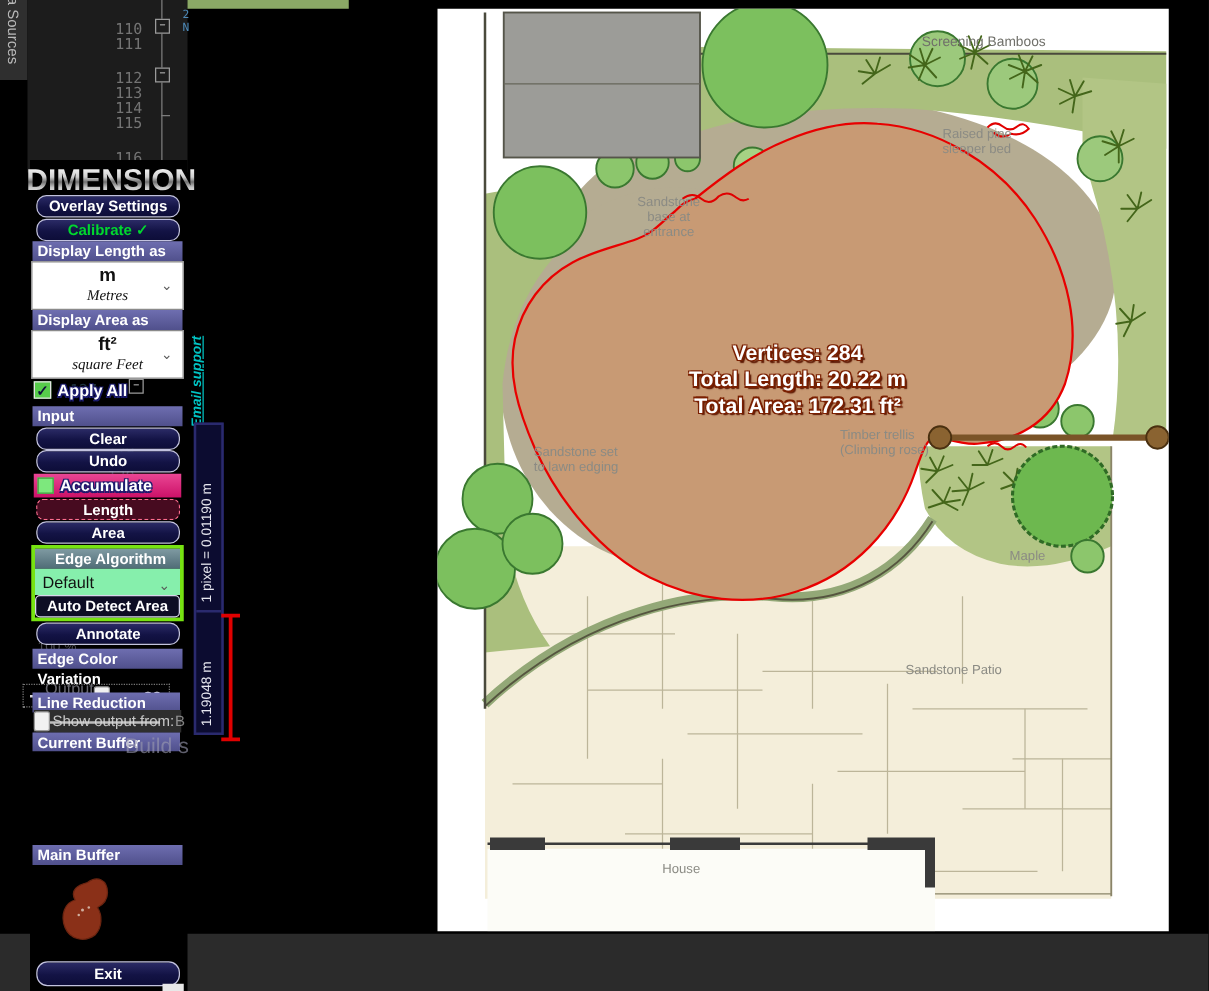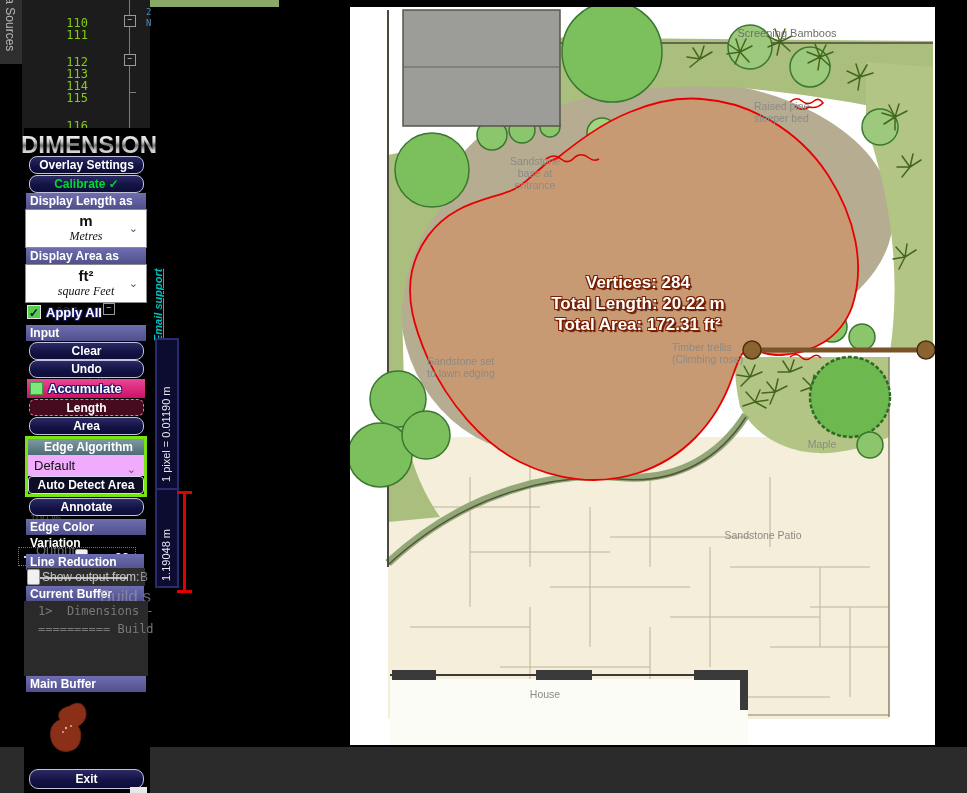--- a/index.html
+++ b/index.html
@@ -4,21 +4,21 @@
 <style>
   html,body{margin:0;padding:0;background:#000;}
   #app{position:relative;width:967px;height:793px;background:#000;overflow:hidden;
        font-family:"Liberation Sans",sans-serif;}
   .abs{position:absolute;}
 
   
   .vs-left-strip{left:0;top:0;width:22px;height:64px;background:#2f2f2f;}
   .vs-vtab{left:3px;top:-6px;color:#b9b9b9;font-size:12px;writing-mode:vertical-rl;white-space:nowrap;}
   .editor{left:22px;top:0;width:128px;height:138px;background:#1c1c1c;}
-  .lnum{position:absolute;left:36px;width:30px;text-align:right;color:#84cc16;
+  .lnum{position:absolute;left:66px;width:30px;text-align:center;color:#737373;
         font:12px "DejaVu Sans Mono",monospace;}
   .foldline{left:107px;top:0;width:1px;height:140px;background:#7c7c7c;}
   .foldbox{width:10px;height:10px;background:#1c1c1c;border:1px solid #9a9a9a;color:#cfcfcf;
            font:8px/8px "DejaVu Sans Mono",monospace;text-align:center;}
   .foldtick{left:107px;width:7px;height:1px;background:#7c7c7c;}
   .greenbar{left:150px;top:0;width:129px;height:7px;background:#8ba966;}
   .codefrag{color:#4e8ab8;font:9px "DejaVu Sans Mono",monospace;}
   .bottom-strip{left:0;top:747px;width:967px;height:46px;background:#2b2b2b;}
   .ghostnum{color:#44708e;font:12px "DejaVu Sans Mono",monospace;opacity:.45;}
   .ghost{color:#a9a9b4;opacity:.62;font:12px "Liberation Sans",sans-serif;}
@@ -47,21 +47,21 @@
       text-align:center;color:#111;cursor:pointer;}
   .dd .u{font:bold 15px/17px "Liberation Sans",sans-serif;margin-top:2px;}
   .dd .un{font:italic 12px/14px "Liberation Serif",serif;}
   .chev{position:absolute;right:8px;top:12px;color:#555;font-size:11px;}
   .chk{width:14px;height:14px;background:#57cd4b;border:1px solid #e4e4e4;color:#10103c;
        font:bold 12px/14px "Liberation Sans",sans-serif;text-align:center;box-sizing:border-box;}
   .navy-outline{text-shadow:1px 1px 0 #1b1b6e,-1px -1px 0 #1b1b6e,1px -1px 0 #1b1b6e,-1px 1px 0 #1b1b6e;}
   .edgebox{left:25px;top:436px;width:122px;height:61px;border:3px solid #77e311;box-sizing:border-box;}
   .edgehdr{height:16px;background:linear-gradient(180deg,#7f9aa2,#4f6c76);color:#fff;
            font:bold 12px/16px "Liberation Sans",sans-serif;padding-left:16px;}
-  .edgedd{height:21px;background:#f0abfc;color:#111;font:13px/21px "Liberation Sans",sans-serif;
+  .edgedd{height:21px;background:#86efac;color:#111;font:13px/21px "Liberation Sans",sans-serif;
           padding-left:6px;position:relative;cursor:pointer;}
   .autobtn{height:18px;background:#0d0d24;border:1px solid #d6d6ea;border-radius:4px;color:#fff;
            font:bold 12px/16px "Liberation Sans",sans-serif;text-align:center;box-sizing:border-box;cursor:pointer;}
   .slider-row{left:18px;width:118px;height:19px;border:1px dotted #777;box-sizing:border-box;margin-top:11px;}
   .track{position:absolute;background:#d6d6d6;height:2px;}
   .handle{position:absolute;width:13px;height:16px;background:#f1f1f1;border:1px solid #9a9a9a;
           border-radius:2px;box-sizing:border-box;cursor:pointer;}
   .valtxt{color:#fff;font:bold 13px "Liberation Sans",sans-serif;}
   .console{left:24px;top:601px;width:124px;height:75px;background:#2a2a2a;}
   .conline{position:absolute;color:#787878;font:12px "DejaVu Sans Mono",monospace;white-space:pre;}
@@ -294,24 +294,20 @@
   <div class="abs" style="left:27px;top:568px;width:118px;height:18px;background:#2e2e2e">
     <span class="abs ghost" style="left:15px;top:2px;color:#d8d8d8;opacity:.9">Show output from:</span>
     <div class="track" style="left:13px;top:9px;width:88px;opacity:.85"></div>
     <div class="handle" style="left:0px;top:1px"></div>
     <span class="abs ghost" style="left:113px;top:2px;color:#cfcfcf">B</span>
   </div>
 
   <div class="abs bar" style="top:586px;width:118px;height:15px">Current Buffer</div>
   <span class="abs ghost" style="left:100px;top:587px;color:#9a9ab0;font-size:17px">Build s</span>
 
-  <div class="abs console">
-    <span class="conline" style="left:14px;top:3px">1&gt;  Dimensions -</span>
-    <span class="conline" style="left:14px;top:21px">========== Build</span>
-  </div>
 
   <div class="abs bar" style="top:676px">Main Buffer</div>
   <svg class="abs" style="left:48px;top:698px" width="44" height="56" viewBox="0 0 44 56">
     <path d="M22,8 C30,2 38,6 38,16 C38,22 34,26 30,28 C34,34 34,44 28,50 C20,56 8,54 4,44 C0,34 4,24 12,22 C8,14 14,10 22,8 Z" fill="#8a3018" stroke="#6a2410"></path>
     <circle cx="18" cy="30" r="1.2" fill="#d0b0a0"></circle>
       <circle cx="23" cy="28" r="1" fill="#d0b0a0"></circle>
     <circle cx="15" cy="34" r="1" fill="#d0b0a0"></circle>
   </svg>
 
   <div class="abs btn" style="top:769px;height:20px;line-height:18px;border-radius:9px">Exit</div>

